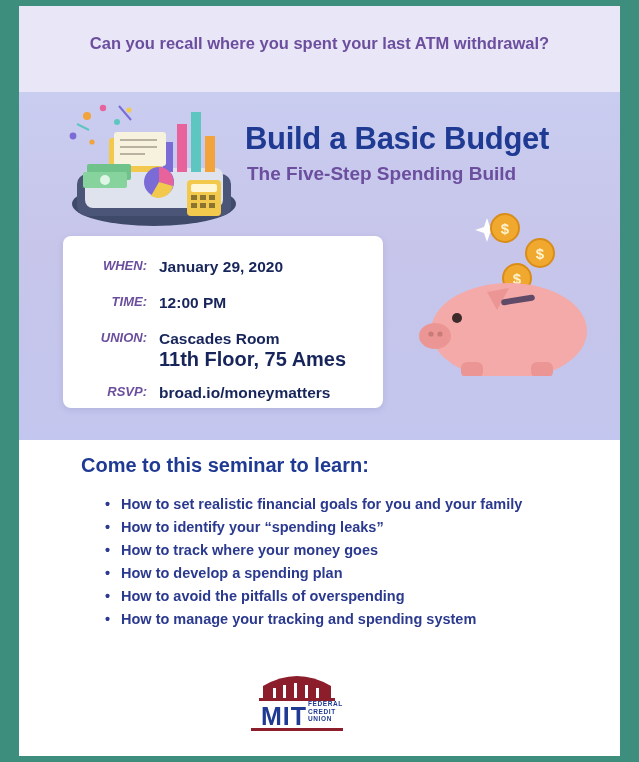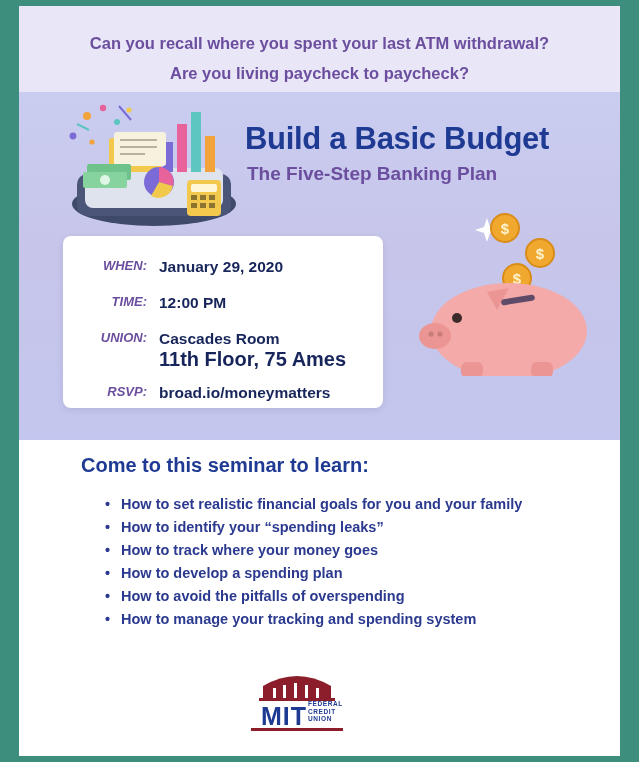--- a/index.html
+++ b/index.html
@@ -198,21 +198,20 @@
   .art-left { position: absolute; left: 40px; top: 96px; }
   .art-pig { position: absolute; left: 390px; top: 190px; }
 </style>
 </head>
 <body>
 
 <div class="poster">
 
   <div class="top-band">
     <div class="q1">Can you recall where you spent your last ATM withdrawal?</div>
-    <div class="q2">Are you living paycheck to paycheck?</div>
   </div>
 
   <div class="mid-band"></div>
 
   <svg class="art-left" width="190" height="130" viewBox="0 0 190 130">
 
     <circle cx="28" cy="14" r="4" fill="#f2a33c"></circle>
     <circle cx="44" cy="6" r="3.2" fill="#e8639b"></circle>
     <circle cx="58" cy="20" r="3" fill="#5ec6c1"></circle>
     <circle cx="14" cy="34" r="3.4" fill="#7b6bd6"></circle>
@@ -248,21 +247,21 @@
     <rect x="132" y="82" width="26" height="8" rx="2" fill="#fff6d6"></rect>
     <rect x="132" y="93" width="6" height="5" fill="#8a7430"></rect>
     <rect x="141" y="93" width="6" height="5" fill="#8a7430"></rect>
     <rect x="150" y="93" width="6" height="5" fill="#8a7430"></rect>
     <rect x="132" y="101" width="6" height="5" fill="#8a7430"></rect>
     <rect x="141" y="101" width="6" height="5" fill="#8a7430"></rect>
     <rect x="150" y="101" width="6" height="5" fill="#8a7430"></rect>
   </svg>
 
   <div class="title">Build a Basic Budget</div>
-  <div class="subtitle">The Five-Step Banking Plan</div>
+  <div class="subtitle">The Five-Step Spending Build</div>
 
   <svg class="art-pig" width="200" height="180" viewBox="0 0 200 180">
 
     <path d="M78 22 L81 31 L90 34 L81 37 L78 46 L75 37 L66 34 L75 31 Z" fill="#ffffff"></path>
 
     <circle cx="96" cy="32" r="14" fill="#f0a92e" stroke="#d98c18" stroke-width="2"></circle>
     <text x="96" y="38" font-family="Liberation Sans, sans-serif" font-size="15" font-weight="bold" fill="#fff3cf" text-anchor="middle">$</text>
     <circle cx="131" cy="57" r="14" fill="#f0a92e" stroke="#d98c18" stroke-width="2"></circle>
     <text x="131" y="63" font-family="Liberation Sans, sans-serif" font-size="15" font-weight="bold" fill="#fff3cf" text-anchor="middle">$</text>
     <circle cx="108" cy="82" r="14" fill="#f0a92e" stroke="#d98c18" stroke-width="2"></circle>

